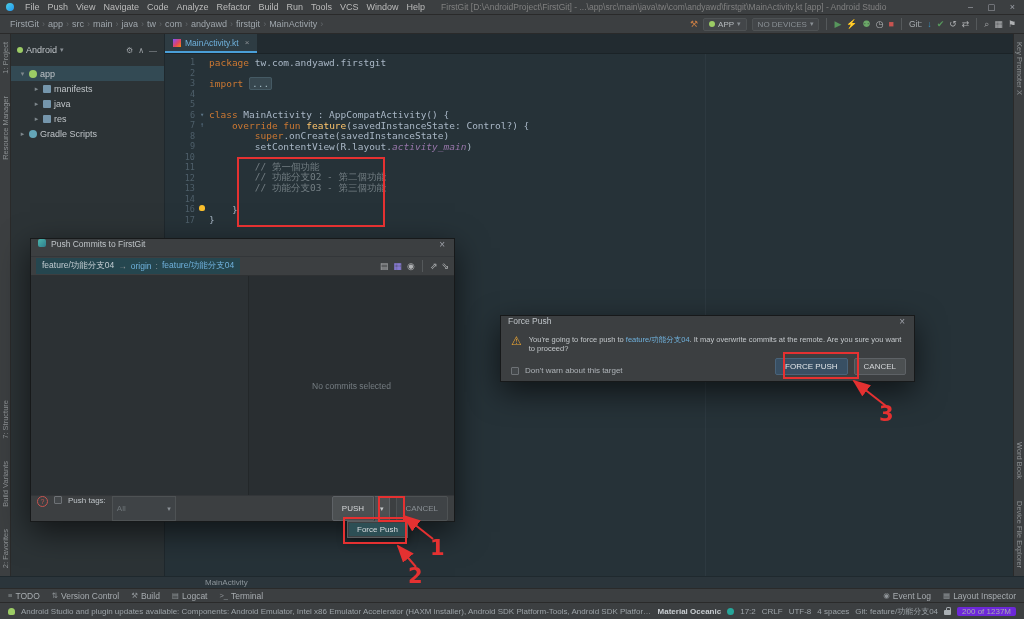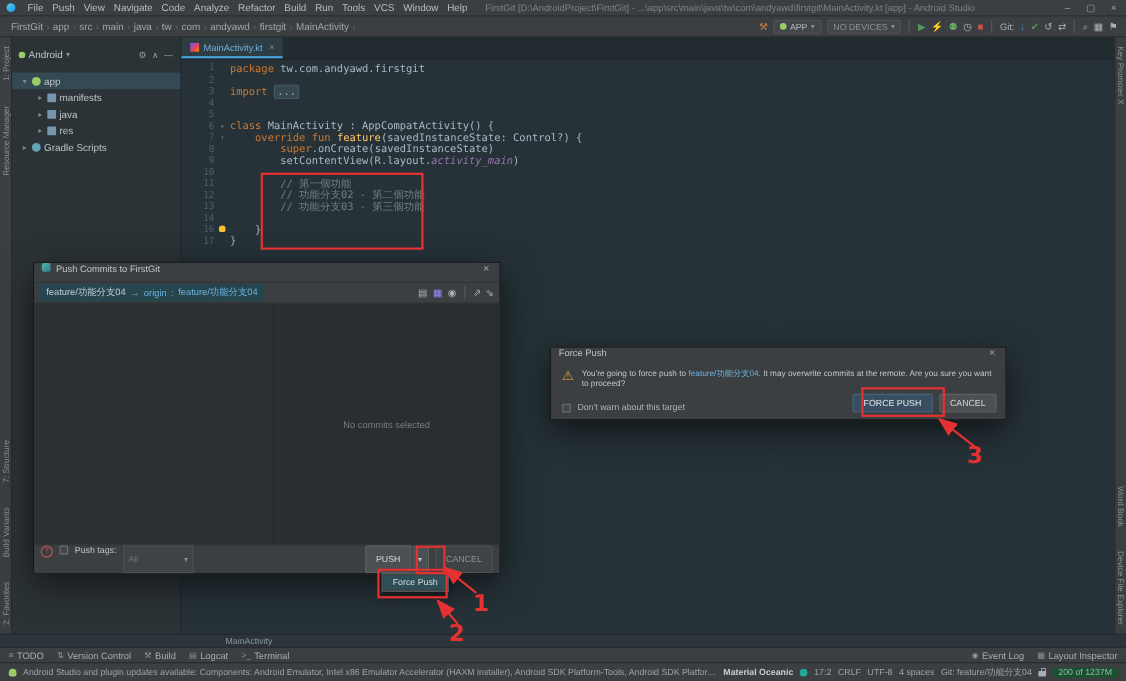--- a/index.html
+++ b/index.html
@@ -72,21 +72,21 @@
   .st-icon{font-size:7.5px;color:#8F9498}
   .st-right{margin-left:auto;display:flex;gap:12px}
   .statusbar{height:17px;background:#3C3F41;border-top:1px solid #2A2A2A;display:flex;align-items:center;padding:0 8px;font-size:8px;color:#9CA3A8;gap:6px}
   .android-dot{width:7px;height:7px;border-radius:50% 50% 2px 2px;background:#9CCC65;flex:none}
   .sb-msg{flex:1;white-space:nowrap;overflow:hidden;text-overflow:ellipsis;min-width:0}
   .sb-seg{white-space:nowrap}
   .sb-theme{font-weight:bold;color:#C8CDD1}
   .teal-dot{width:7px;height:7px;border-radius:50%;background:#26A69A;display:inline-block;flex:none}
   .lock{width:7px;height:5px;background:#A9AFB4;border-radius:1px;position:relative;margin-top:2px;flex:none}
   .lock::before{content:"";position:absolute;top:-3px;left:1.5px;width:3px;height:3px;border:1px solid #A9AFB4;border-bottom:none;border-radius:2px 2px 0 0}
-  .memory{background:#14532d;border-radius:2px;padding:0 5px;color:#A7ACB0}
+  .memory{background:#6d28d9;border-radius:2px;padding:0 5px;color:#A7ACB0}
 
   
   .dialog{position:absolute;background:#3C3F41;border:1px solid #17191A;box-shadow:0 10px 30px rgba(0,0,0,.6);display:flex;flex-direction:column;z-index:5}
   .push-dialog{left:30px;top:238px;width:425px;height:284px}
   .dlg-title{height:17px;display:flex;gap:5px;padding:0 7px;color:#BFC4C8;font-size:8.5px;flex:none}
   .dlg-icon{width:8px;height:8px;border-radius:2px;background:linear-gradient(135deg,#4DB6AC,#2E7D8C);flex:none}
   .dlg-close{margin-left:auto;color:#9DA0A8;font-size:10px;padding:0 2px}
   .pd-toolbar{height:20px;display:flex;align-items:center;gap:5px;padding:0 5px;border-top:1px solid #333639;border-bottom:1px solid #2E3133;flex:none}
   .branch-row{display:flex;align-items:center;gap:4px;background:#25464F;padding:2px 6px;font-size:8.5px;white-space:nowrap}
   .branch-local{color:#C3CDD3}

